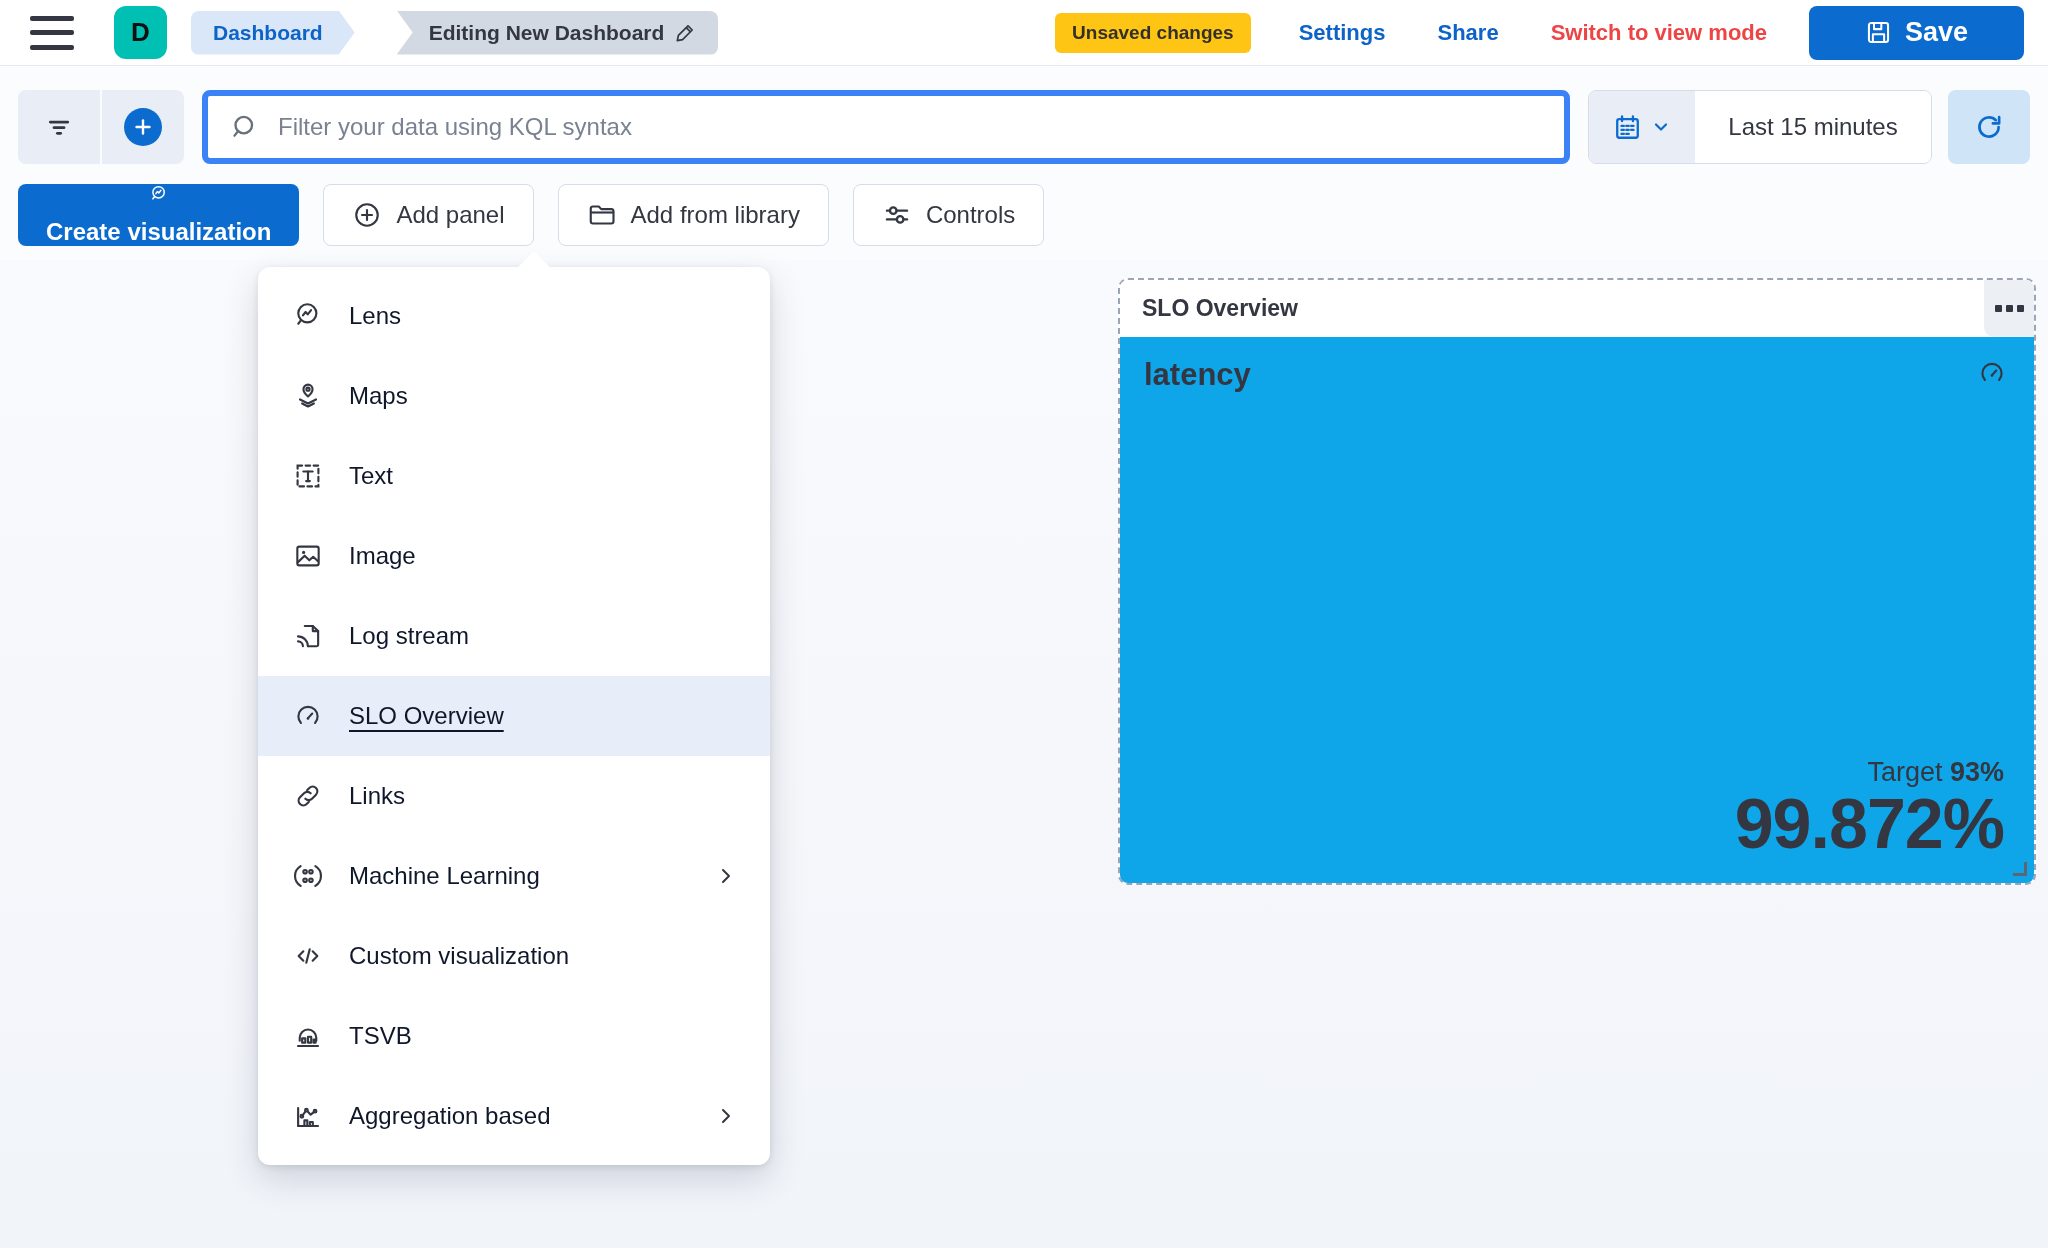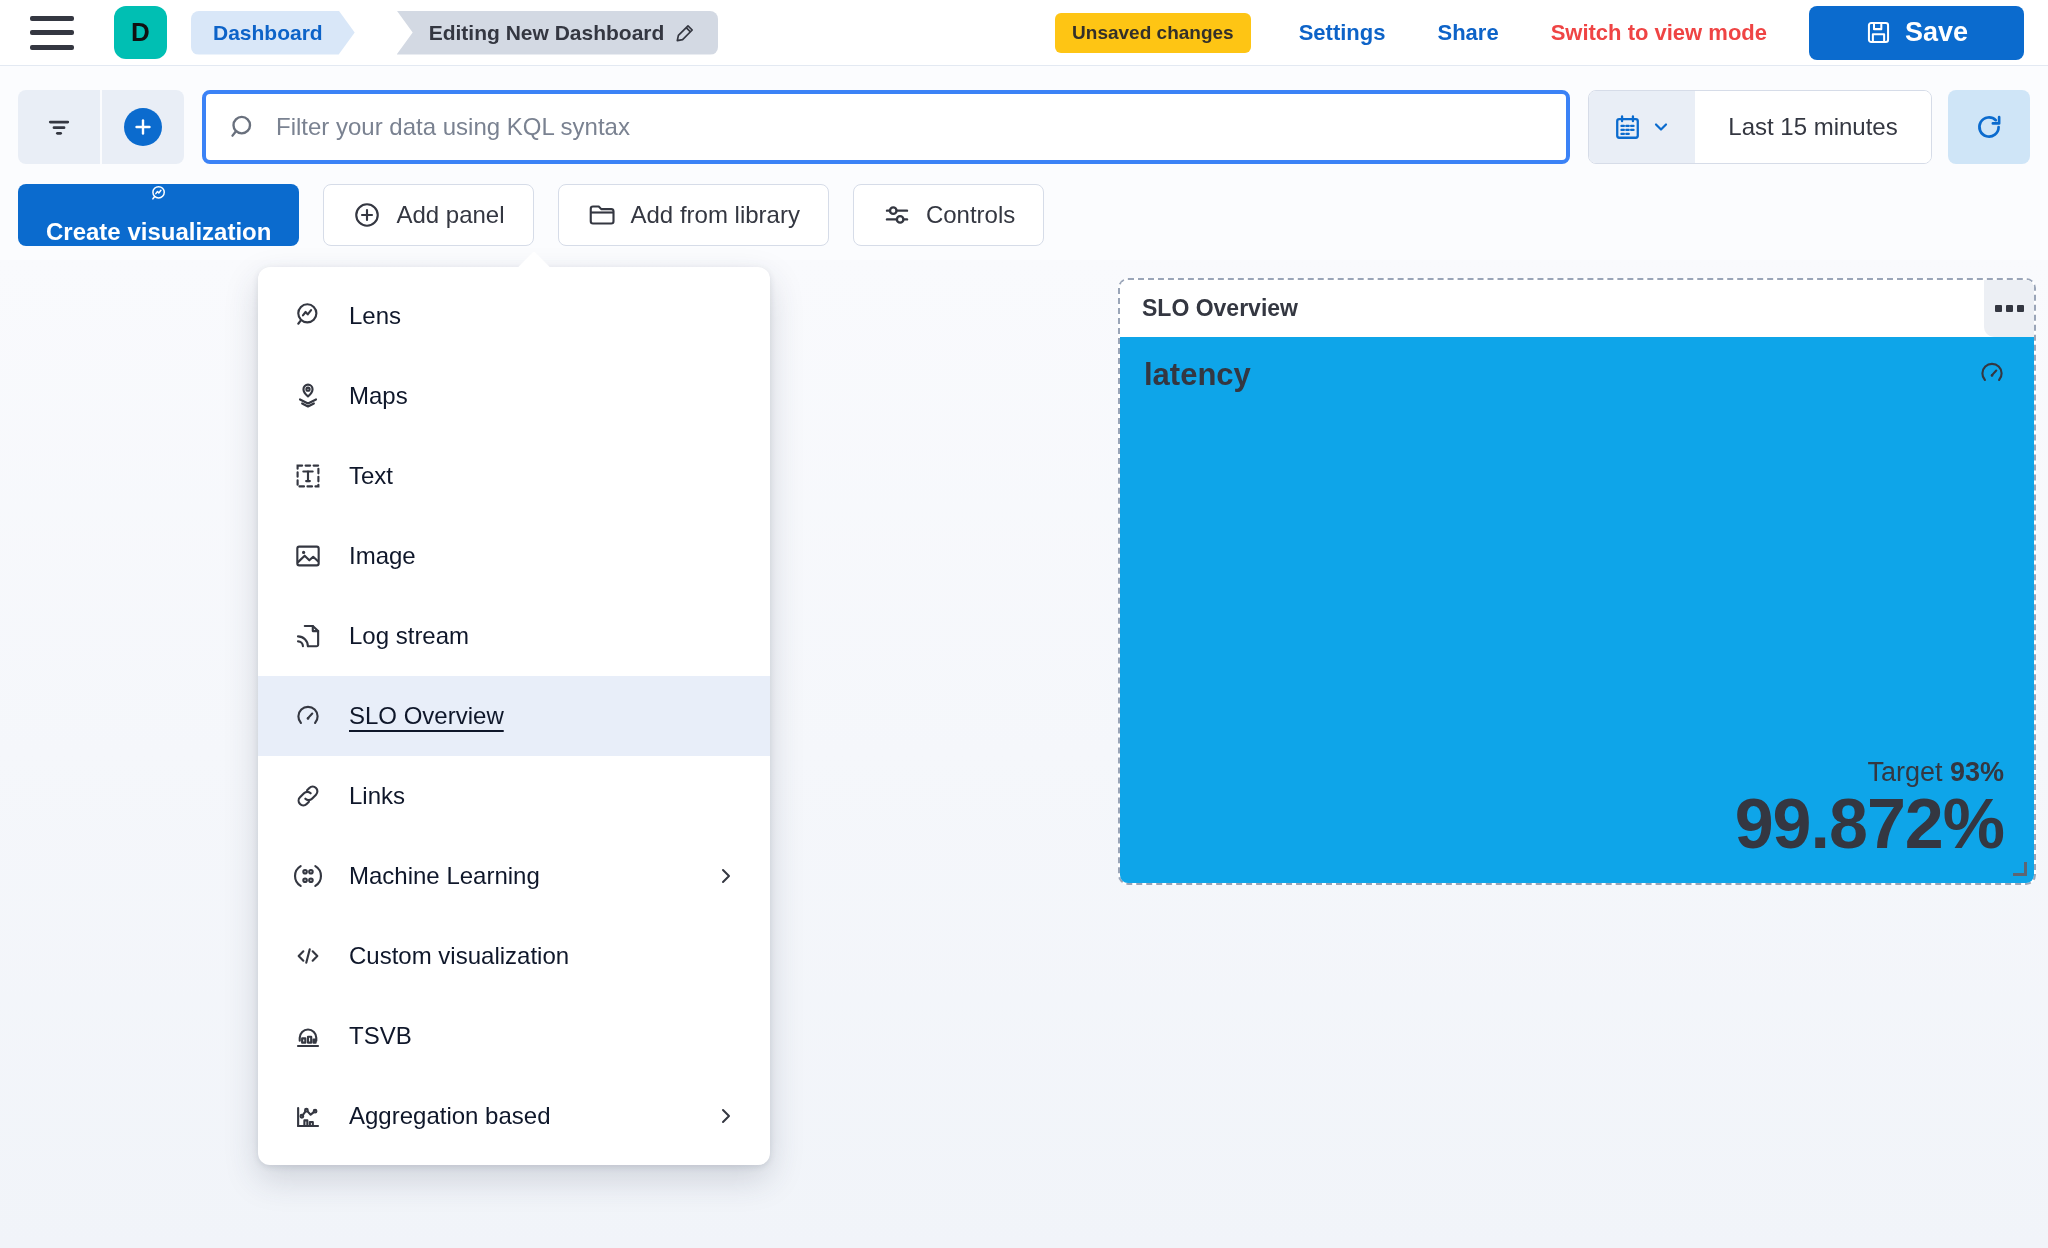--- a/index.html
+++ b/index.html
@@ -65,21 +65,21 @@
     height:74px; background:#e9eef6; border-radius:8px; display:flex; align-items:center; overflow:hidden;
   }
   .filter-cell{ width:82px; height:74px; display:flex; align-items:center; justify-content:center; cursor:pointer; }
   .filter-divider{ width:2px; height:74px; background:#fbfcfe; }
   .plus-circle{
     width:38px; height:38px; border-radius:50%; background:#0b6bce;
     display:flex; align-items:center; justify-content:center;
   }
   .search-box{
     flex:1; height:74px; margin-left:18px; background:#fff;
-    border:4px solid #3b82f6; border-radius:8px; display:flex; align-items:center; padding:0 22px;
+    border:6px solid #3b82f6; border-radius:8px; display:flex; align-items:center; padding:0 22px;
   }
   .search-box input{
     flex:1; border:none; outline:none; font-family:inherit; font-size:24px; color:#343741; margin-left:18px; background:transparent;
   }
   .search-box input::placeholder{ color:#7a8291; }
   .datepicker{
     margin-left:18px; height:74px; border:1px solid #d6dce8; border-radius:8px;
     display:flex; align-items:stretch; overflow:hidden; background:#fff;
   }
   .datepicker .cal-seg{

